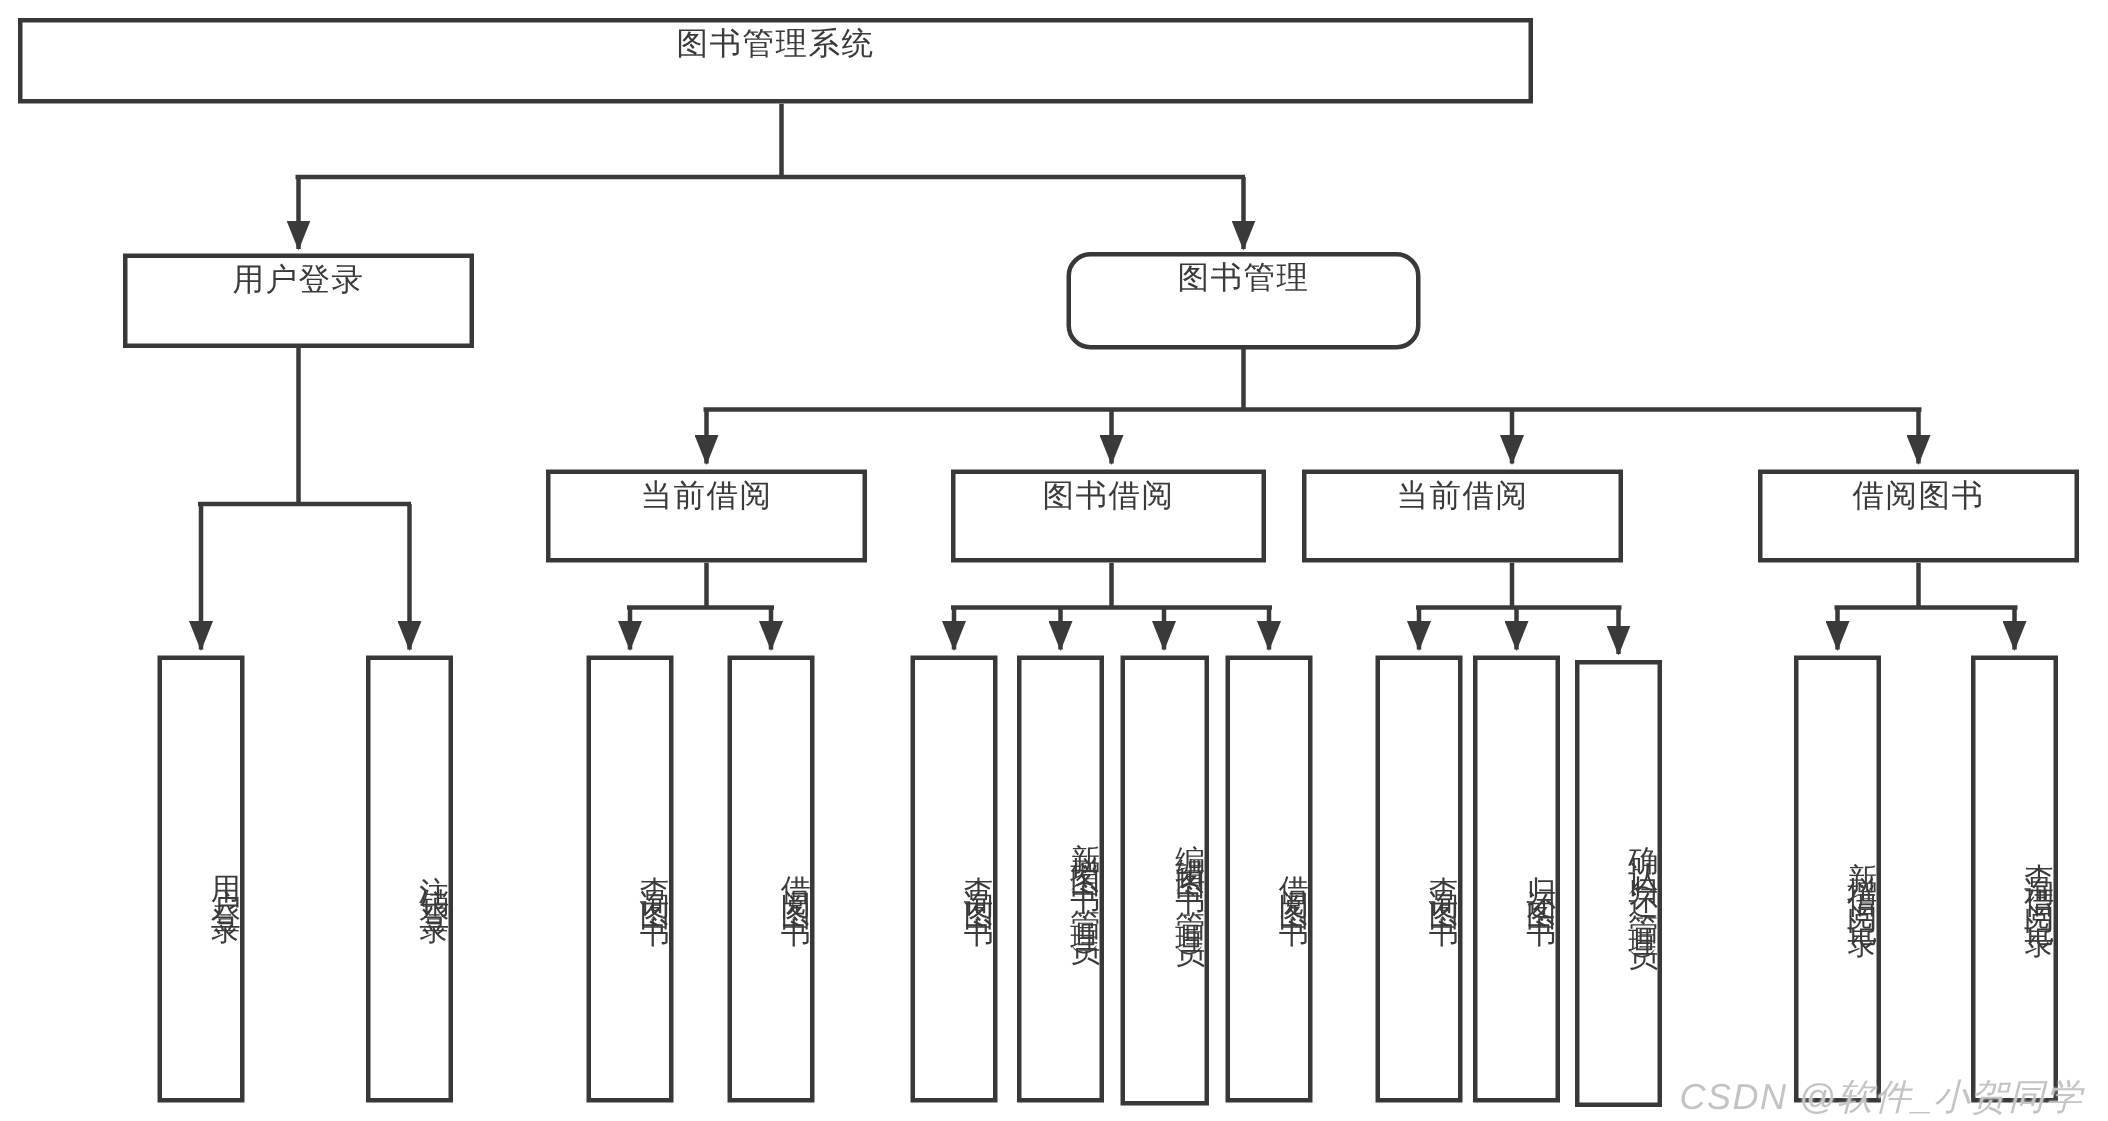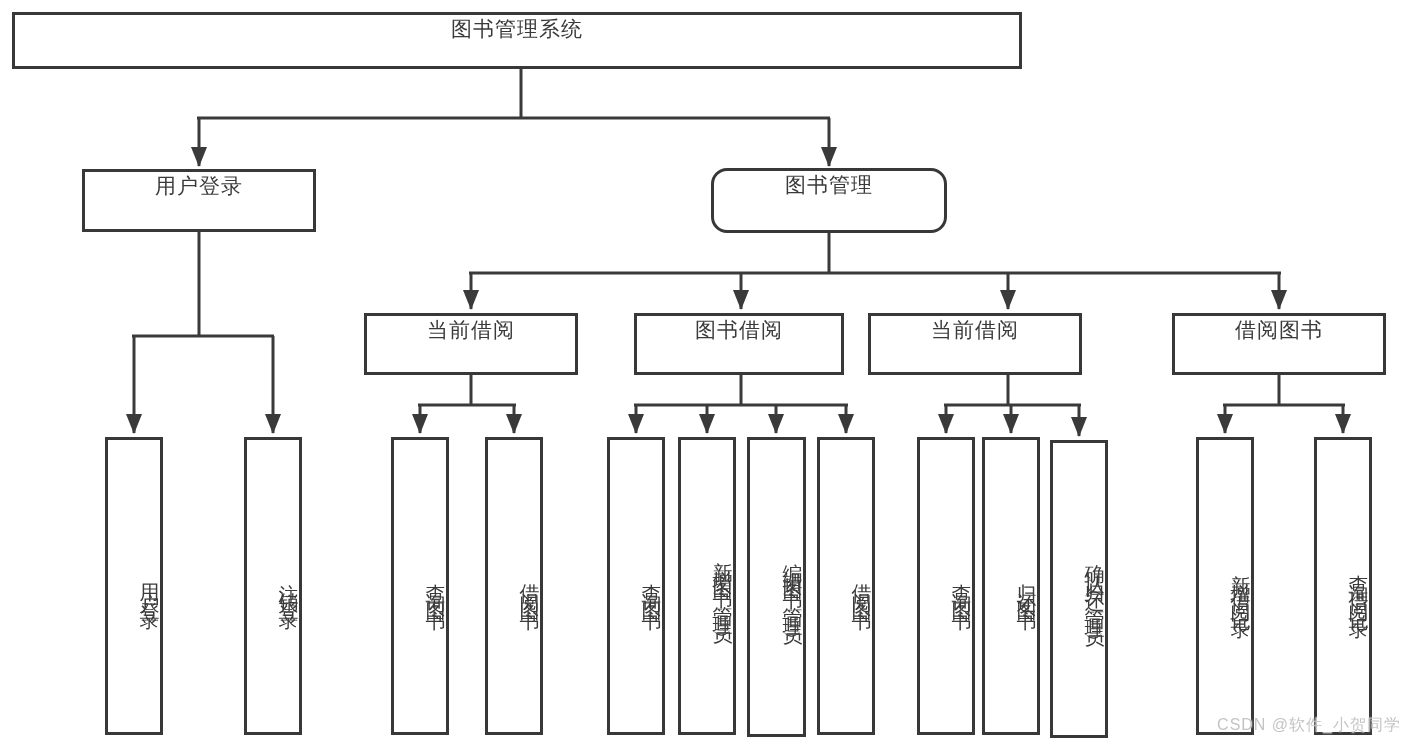--- a/index.html
+++ b/index.html
@@ -32,26 +32,27 @@
   .node-h{font-size:21px;letter-spacing:1px;}
   .node-v{
     font-size:20px;
     writing-mode:vertical-rl;
     text-orientation:mixed;
     letter-spacing:9px;
     line-height:1;
   }
   .watermark{
     position:absolute;z-index:5;
-    right:4px;top:715px;
-    font-size:16px;
+    right:16px;top:715px;
+    font-size:24px;
     color:var(--watermark);
     text-shadow:0 0 2px #ffffff;
     letter-spacing:1px;
     white-space:nowrap;
+    font-style:italic;
   }
 </style>
 </head>
 <body>
 
 <div class="stage">
 
   <svg class="connector-layer" width="1405" height="747" viewBox="0 0 1405 747">
     <defs>
       <marker id="arrowhead" markerUnits="userSpaceOnUse" markerWidth="20" markerHeight="16" viewBox="0 0 20 16" refX="19" refY="8" orient="auto">

